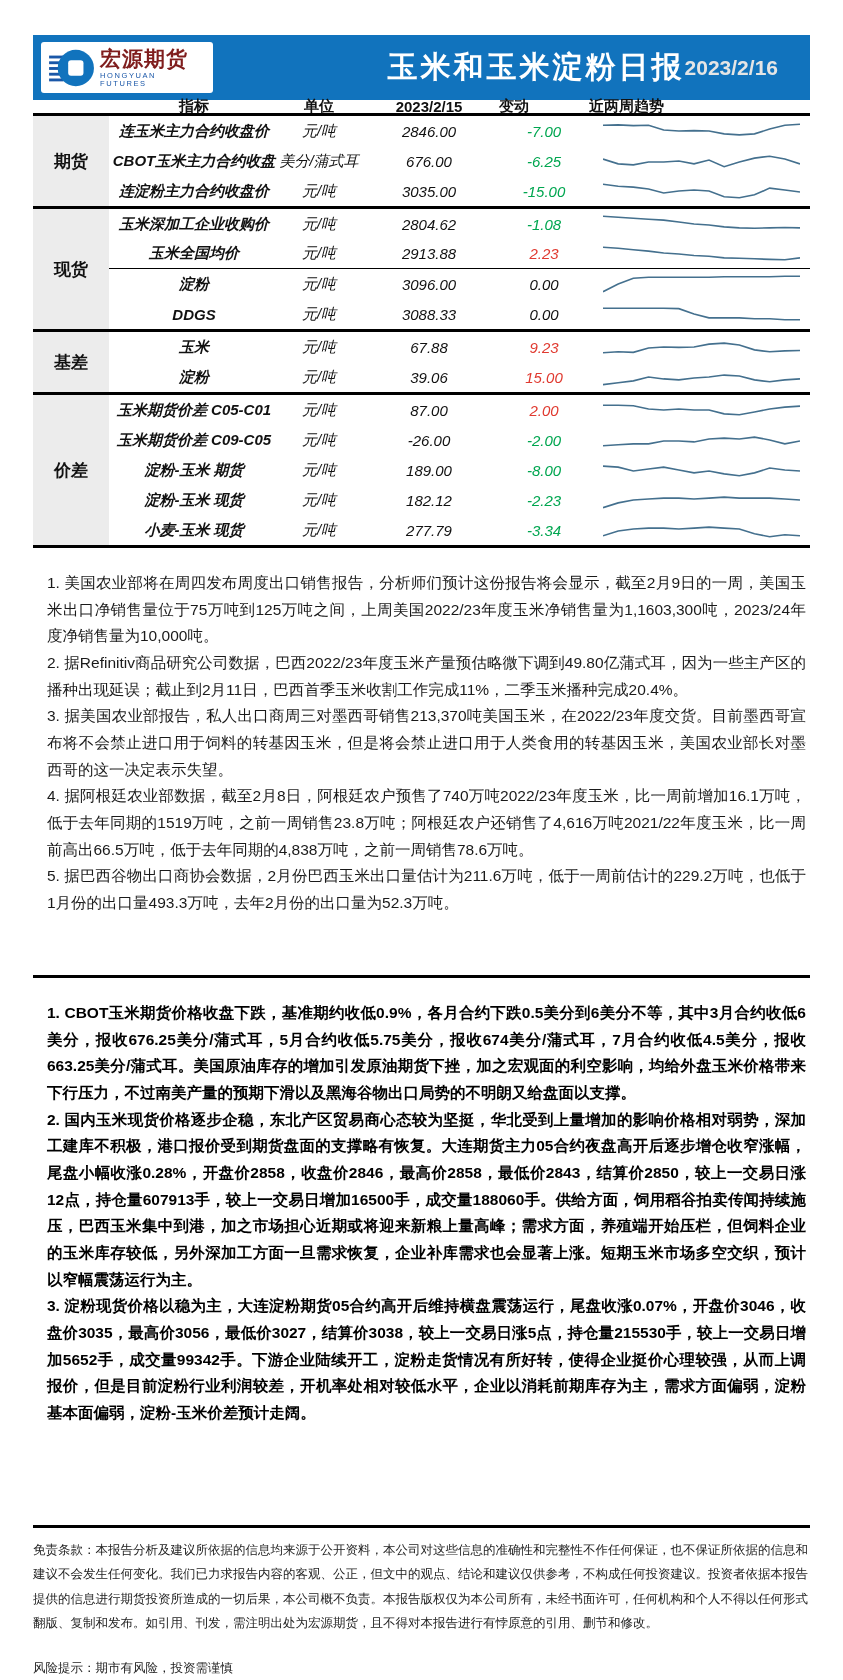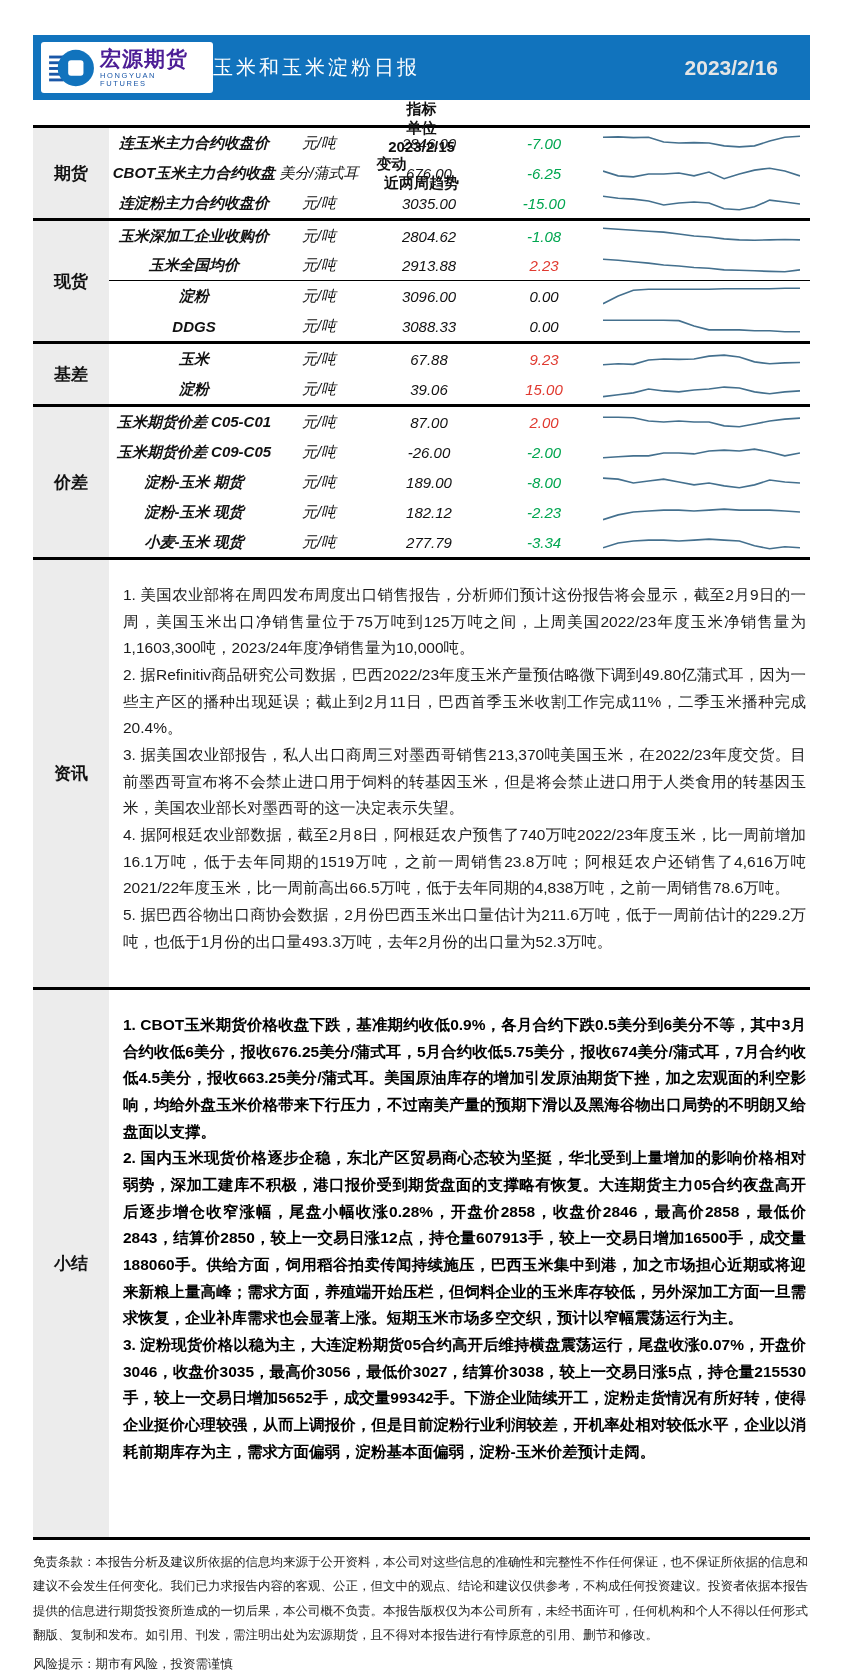--- a/index.html
+++ b/index.html
@@ -14,27 +14,27 @@
   html,body{background:#fff;}
   body{font-family:"Liberation Sans","DejaVu Sans",sans-serif;color:#111;}
   .page{width:843px;height:1680px;background:#fff;overflow:hidden;}
   .report{width:777px;margin:35px auto 0;}
 
   
   .topbar{height:65px;background:var(--blue);display:flex;align-items:center;padding:0 14px 0 8px;}
   .logo{background:#fff;border-radius:3px;width:172px;height:51px;display:flex;align-items:center;padding:4px 8px;gap:5px;flex:0 0 auto;}
   .logo-mark{flex:0 0 auto;display:flex;}
   .logo-texts{display:flex;flex-direction:column;line-height:1;}
-  .logo-cn{color:#4c1d95;font-weight:bold;font-size:21px;letter-spacing:1px;}
+  .logo-cn{color:#7f1d1d;font-weight:bold;font-size:21px;letter-spacing:1px;}
   .logo-en{color:#1a57a8;font-size:7.5px;font-weight:normal;letter-spacing:1.6px;margin-top:3px;}
-  .topbar .title{flex:1;text-align:left;color:#fff;font-size:20px;font-weight:normal;letter-spacing:3px;}
+  .topbar .title{flex:1;text-align:right;color:#fff;font-size:30px;font-weight:bold;letter-spacing:3px;}
   .topbar .date{flex:0 0 auto;color:#e5e5e5;font-size:21px;font-weight:bold;margin-right:18px;}
 
   
-  .thead{display:flex;height:28px;align-items:center;border-bottom:3px solid var(--line);font-weight:bold;font-size:15px;flex-direction:column;}
+  .thead{display:flex;height:16px;align-items:center;border-bottom:3px solid var(--line);font-weight:bold;font-size:15px;}
   .col-label{width:76px;}
   .col-ind{width:170px;text-align:center;}
   .col-unit{width:80px;text-align:center;}
   .col-val{width:140px;text-align:center;}
   .col-chg{width:90px;text-align:left;}
   .col-spark{flex:1;}
 
   .tgroup{display:flex;border-bottom:3px solid var(--line);}
   .glabel{width:76px;background:var(--labelbg);display:flex;align-items:center;justify-content:center;
           font-weight:bold;font-size:17px;}
@@ -59,21 +59,21 @@
               font-weight:bold;font-size:17px;}
   .band-body{flex:1;padding:22px 4px 10px 14px;}
   .band-body p{font-size:15.5px;line-height:1.72;color:#1a1a1a;text-align:justify;}
   #news-band{min-height:430px;}
   #summary-band{min-height:550px;}
   #summary-band .band-body p{font-weight:bold;color:#000;}
 
   
   .disclaimer{min-height:154px;padding:10px 2px 4px 0;border-bottom:3px solid var(--line);}
   .disclaimer p{font-size:12.5px;line-height:1.95;color:#222;text-align:justify;}
-  .risk{font-size:12.5px;color:#222;margin-top:4px;}
+  .risk{font-size:12.5px;color:#222;margin-top:20px;}
 </style>
 </head>
 <body>
 
 <div class="page">
   <div class="report">
 
     <header class="topbar">
       <div class="logo">
         <span class="logo-mark">
@@ -278,32 +278,30 @@
                 <svg viewBox="0 0 100 30" preserveAspectRatio="none" class="spark">
                   <polyline points="0.0,22.2 7.7,16.2 15.4,13.8 23.1,12.6 30.8,12.6 38.5,13.8 46.2,12.6 53.8,11.4 61.5,12.6 69.2,13.8 76.9,19.8 84.6,23.4 92.3,21.0 100.0,22.2"></polyline>
                 </svg>
               </div>
             </div>
           </div>
         </div>
       </div>
 
     <section class="band" id="news-band">
-      <div class="band-label">资讯</div>
       <div class="band-body" id="news-body">
           <p class="para">1. 美国农业部将在周四发布周度出口销售报告，分析师们预计这份报告将会显示，截至2月9日的一周，美国玉米出口净销售量位于75万吨到125万吨之间，上周美国2022/23年度玉米净销售量为1,1603,300吨，2023/24年度净销售量为10,000吨。</p>
           <p class="para">2. 据Refinitiv商品研究公司数据，巴西2022/23年度玉米产量预估略微下调到49.80亿蒲式耳，因为一些主产区的播种出现延误；截止到2月11日，巴西首季玉米收割工作完成11%，二季玉米播种完成20.4%。</p>
           <p class="para">3. 据美国农业部报告，私人出口商周三对墨西哥销售213,370吨美国玉米，在2022/23年度交货。目前墨西哥宣布将不会禁止进口用于饲料的转基因玉米，但是将会禁止进口用于人类食用的转基因玉米，美国农业部长对墨西哥的这一决定表示失望。</p>
           <p class="para">4. 据阿根廷农业部数据，截至2月8日，阿根廷农户预售了740万吨2022/23年度玉米，比一周前增加16.1万吨，低于去年同期的1519万吨，之前一周销售23.8万吨；阿根廷农户还销售了4,616万吨2021/22年度玉米，比一周前高出66.5万吨，低于去年同期的4,838万吨，之前一周销售78.6万吨。</p>
           <p class="para">5. 据巴西谷物出口商协会数据，2月份巴西玉米出口量估计为211.6万吨，低于一周前估计的229.2万吨，也低于1月份的出口量493.3万吨，去年2月份的出口量为52.3万吨。</p>
         </div>
     </section>
 
     <section class="band" id="summary-band">
-      <div class="band-label">小结</div>
       <div class="band-body" id="summary-body">
           <p class="para">1. CBOT玉米期货价格收盘下跌，基准期约收低0.9%，各月合约下跌0.5美分到6美分不等，其中3月合约收低6美分，报收676.25美分/蒲式耳，5月合约收低5.75美分，报收674美分/蒲式耳，7月合约收低4.5美分，报收663.25美分/蒲式耳。美国原油库存的增加引发原油期货下挫，加之宏观面的利空影响，均给外盘玉米价格带来下行压力，不过南美产量的预期下滑以及黑海谷物出口局势的不明朗又给盘面以支撑。</p>
           <p class="para">2. 国内玉米现货价格逐步企稳，东北产区贸易商心态较为坚挺，华北受到上量增加的影响价格相对弱势，深加工建库不积极，港口报价受到期货盘面的支撑略有恢复。大连期货主力05合约夜盘高开后逐步增仓收窄涨幅，尾盘小幅收涨0.28%，开盘价2858，收盘价2846，最高价2858，最低价2843，结算价2850，较上一交易日涨12点，持仓量607913手，较上一交易日增加16500手，成交量188060手。供给方面，饲用稻谷拍卖传闻持续施压，巴西玉米集中到港，加之市场担心近期或将迎来新粮上量高峰；需求方面，养殖端开始压栏，但饲料企业的玉米库存较低，另外深加工方面一旦需求恢复，企业补库需求也会显著上涨。短期玉米市场多空交织，预计以窄幅震荡运行为主。</p>
           <p class="para">3. 淀粉现货价格以稳为主，大连淀粉期货05合约高开后维持横盘震荡运行，尾盘收涨0.07%，开盘价3046，收盘价3035，最高价3056，最低价3027，结算价3038，较上一交易日涨5点，持仓量215530手，较上一交易日增加5652手，成交量99342手。下游企业陆续开工，淀粉走货情况有所好转，使得企业挺价心理较强，从而上调报价，但是目前淀粉行业利润较差，开机率处相对较低水平，企业以消耗前期库存为主，需求方面偏弱，淀粉基本面偏弱，淀粉-玉米价差预计走阔。</p>
         </div>
     </section>
 
     <div class="disclaimer">
       <p>免责条款：本报告分析及建议所依据的信息均来源于公开资料，本公司对这些信息的准确性和完整性不作任何保证，也不保证所依据的信息和建议不会发生任何变化。我们已力求报告内容的客观、公正，但文中的观点、结论和建议仅供参考，不构成任何投资建议。投资者依据本报告提供的信息进行期货投资所造成的一切后果，本公司概不负责。本报告版权仅为本公司所有，未经书面许可，任何机构和个人不得以任何形式翻版、复制和发布。如引用、刊发，需注明出处为宏源期货，且不得对本报告进行有悖原意的引用、删节和修改。</p>
       <p class="risk">风险提示：期市有风险，投资需谨慎</p>

